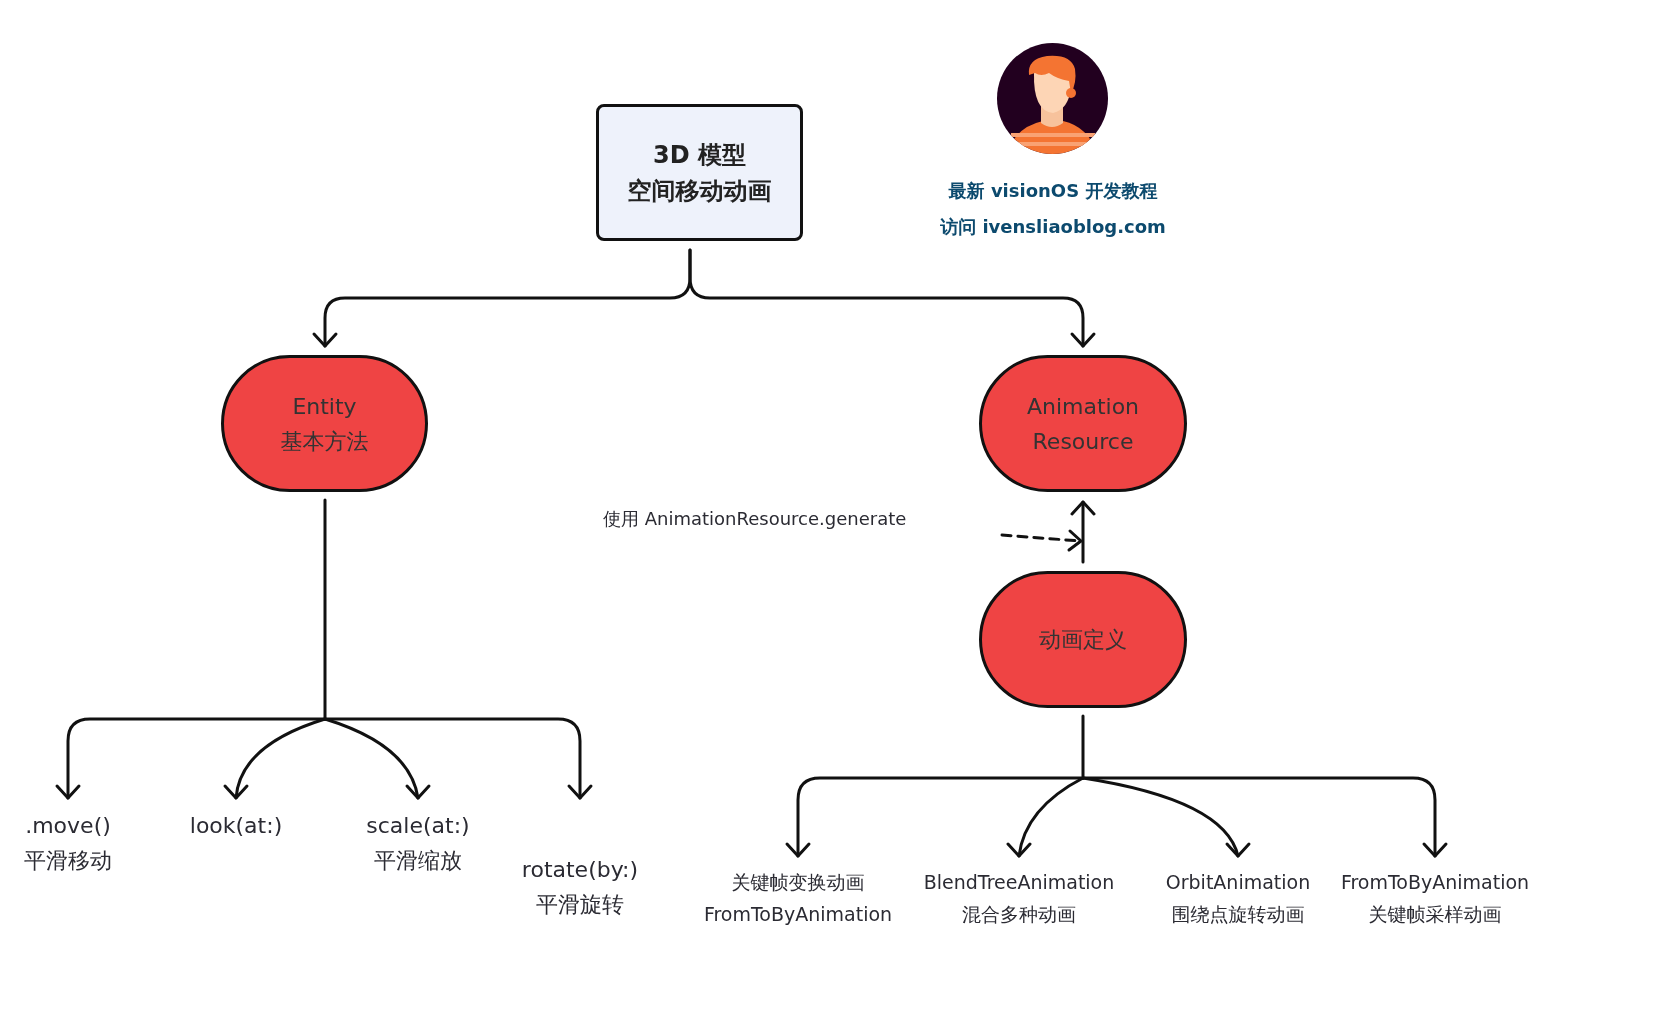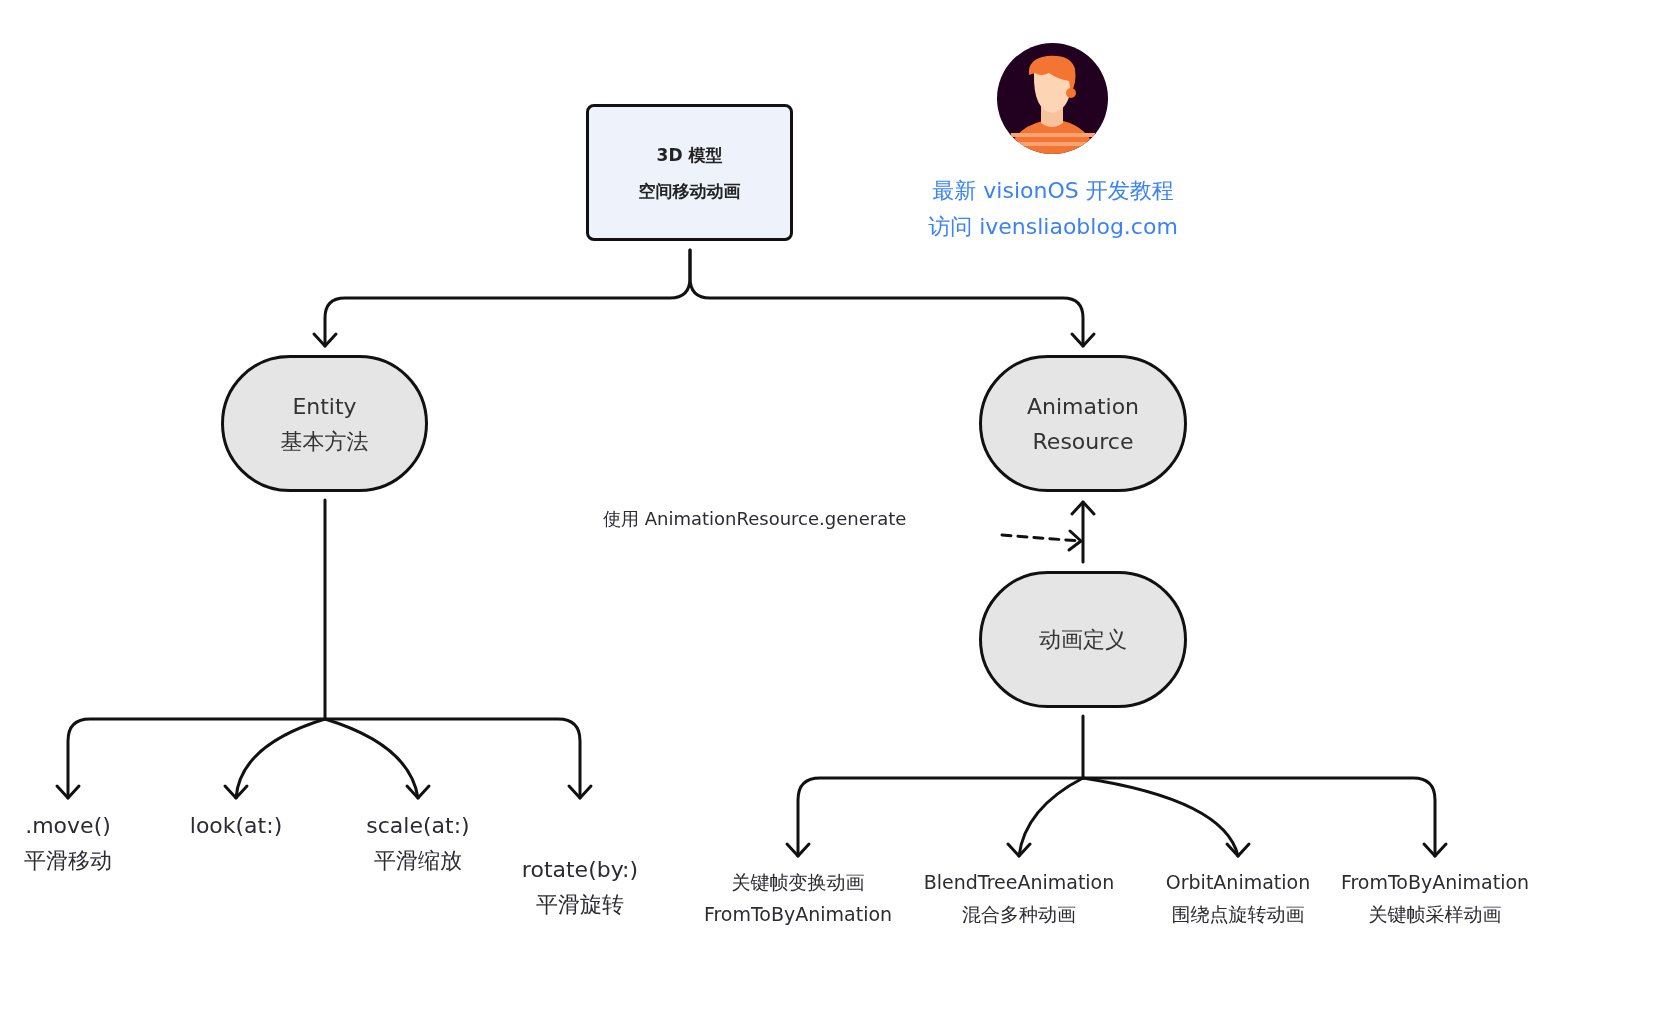--- a/index.html
+++ b/index.html
@@ -2,27 +2,27 @@
 <html><head>
 <meta charset="utf-8">
 <style>
   html, body { margin:0; padding:0; background:#ffffff; }
   body { width:1664px; height:1018px; position:relative; overflow:hidden;
          font-family:"DejaVu Sans","Liberation Sans",sans-serif; color:#2a2a33; }
   #diagram { position:absolute; left:0; top:0; }
   .node { position:absolute; box-sizing:border-box; border:3px solid #111;
           display:flex; flex-direction:column; align-items:center; justify-content:center;
           text-align:center; }
-  .rect-node { background:#eef2fb; border-radius:8px; font-weight:bold; font-size:17px; line-height:36px; color:#222; }
-  .pill-node { background:#e5e5e5; border-radius:70px; font-size:22px; line-height:35px; color:#333; }
+  .rect-node { background:#eef2fb; border-radius:8px; font-weight:bold; font-size:24px; line-height:36px; color:#222;margin-left:10px; }
+  .pill-node { background:#ef4444; border-radius:70px; font-size:22px; line-height:35px; color:#333; }
   .label { position:absolute; text-align:center; color:#2b2b33; }
   .leaf { font-size:22px; line-height:35px; }
   .leaf2 { font-size:19px; line-height:32px; }
   .note { font-size:18px; line-height:35px; text-align:left; }
-  .promo { font-weight:normal; font-size:22px; line-height:36px; color:#3b82f6; }
+  .promo { font-weight:bold; font-size:18px; line-height:36px; color:#0c4a6e; }
   #avatar { position:absolute; left:997px; top:43px; width:111px; height:111px; border-radius:50%; overflow:hidden; }
 </style>
 </head>
 <body>
 
 <svg id="diagram" width="1664" height="1018" viewBox="0 0 1664 1018">
   <defs>
     <marker id="arr" viewBox="0 0 20 20" refX="10" refY="17" markerWidth="20" markerHeight="20" markerUnits="userSpaceOnUse" orient="auto-start-reverse">
     </marker>
   </defs>

